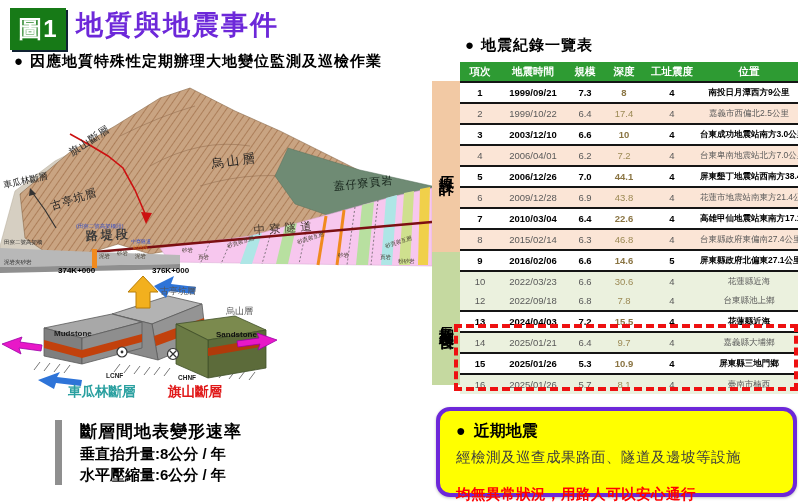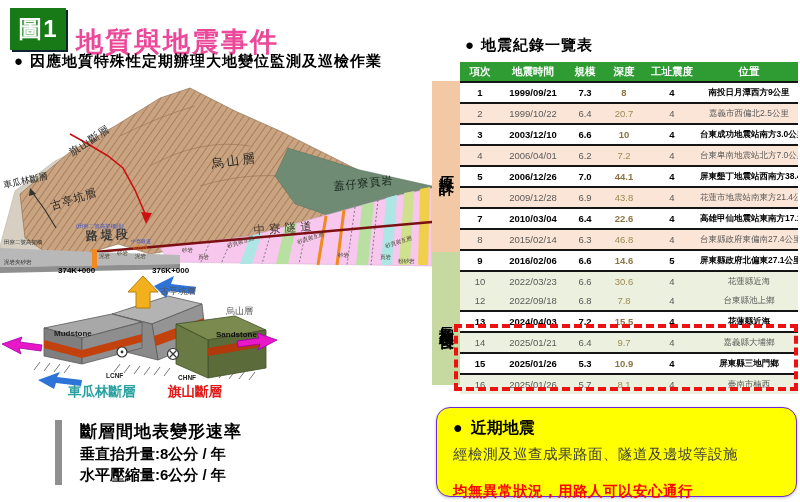--- a/index.html
+++ b/index.html
@@ -4,21 +4,21 @@
 <style>
   html,body{margin:0;padding:0;background:#fff;}
   body{width:800px;height:502px;position:relative;overflow:hidden;
        font-family:"Liberation Sans","DejaVu Sans",sans-serif;color:#000;}
   .abs{position:absolute;}
 
   
   .fig-badge{left:10px;top:8px;width:56px;height:42px;background:#177a17;color:#fff;
     font-size:24px;font-weight:bold;display:flex;align-items:center;justify-content:center;
     box-shadow:2px 2px 0 #123;letter-spacing:1px;}
-  .main-title{left:76px;top:24px;font-size:27px;font-weight:bold;color:#ec4899;letter-spacing:2px;}
+  .main-title{left:76px;top:7px;font-size:27px;font-weight:bold;color:#6d28d9;letter-spacing:2px;}
   .left-bullet{left:14px;top:52px;font-size:15px;font-weight:bold;letter-spacing:1px;}
   .left-bullet .dot,.tbl-bullet .dot{margin-right:6px;}
 
   
   .tbl-bullet{left:424px;top:36px;font-size:15px;font-weight:bold;letter-spacing:1px;margin-left:41px;}
 
   
   .table-wrap{left:432px;top:62px;width:366px;}
   .table-flex{display:flex;position:relative;}
   .side{width:28px;display:flex;flex-direction:column;margin-top:19px;}
@@ -35,21 +35,21 @@
   tr.bold{background:#fff;color:#000;font-weight:bold;}
   tr.bold td{border-top:2px solid #151515;border-bottom:2px solid #151515;}
   td.c-depth{color:#9c8a55;}
   tr.bold td.c-depth{color:#8a7442;}
   td.c-loc{font-size:8.5px;}
   .recent-box{position:absolute;left:22px;top:262px;width:336px;height:59px;
     border:4px dashed #ee1111;pointer-events:none;}
 
   
   .notice{left:436px;top:407px;width:361px;height:90px;background:#ffff00;border-radius:14px;
-    border:1px solid #6d28d9;box-shadow:0 1px 3px rgba(0,0,0,.25);padding:10px 16px;box-sizing:border-box;}
+    border:4px solid #6d28d9;box-shadow:0 1px 3px rgba(0,0,0,.25);padding:10px 16px;box-sizing:border-box;}
   .notice .n1{font-size:16px;font-weight:bold;color:#000;}
   .notice .n1 .dot{margin-right:8px;}
   .notice .n2{font-size:14.5px;color:#3f3f3f;margin-top:6px;letter-spacing:.5px;}
   .notice .n3{font-size:14.5px;color:#ff0000;font-weight:bold;margin-top:18px;letter-spacing:.5px;}
 
   
   .deform{left:55px;top:420px;border-left:7px solid #8f8f8f;padding-left:18px;}
   .deform .d-title{font-size:17px;font-weight:bold;letter-spacing:1px;}
   .deform .d-line{font-size:15px;font-weight:bold;margin-top:2px;}
 
@@ -241,21 +241,21 @@
             <td class="c-date">1999/09/21</td>
             <td class="c-mag">7.3</td>
             <td class="c-depth">8</td>
             <td class="c-intensity">4</td>
             <td class="c-loc">南投日月潭西方9公里</td>
           </tr>
           <tr class="grp-a">
             <td class="c-no">2</td>
             <td class="c-date">1999/10/22</td>
             <td class="c-mag">6.4</td>
-            <td class="c-depth">20.7</td>
+            <td class="c-depth">17.4</td>
             <td class="c-intensity">4</td>
             <td class="c-loc">嘉義市西偏北2.5公里</td>
           </tr>
           <tr class="bold grp-a">
             <td class="c-no">3</td>
             <td class="c-date">2003/12/10</td>
             <td class="c-mag">6.6</td>
             <td class="c-depth">10</td>
             <td class="c-intensity">4</td>
             <td class="c-loc">台東成功地震站南方3.0公里</td>

